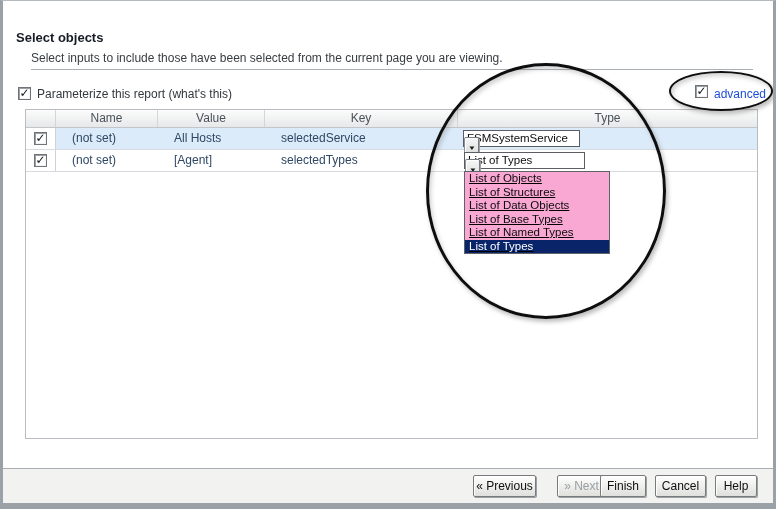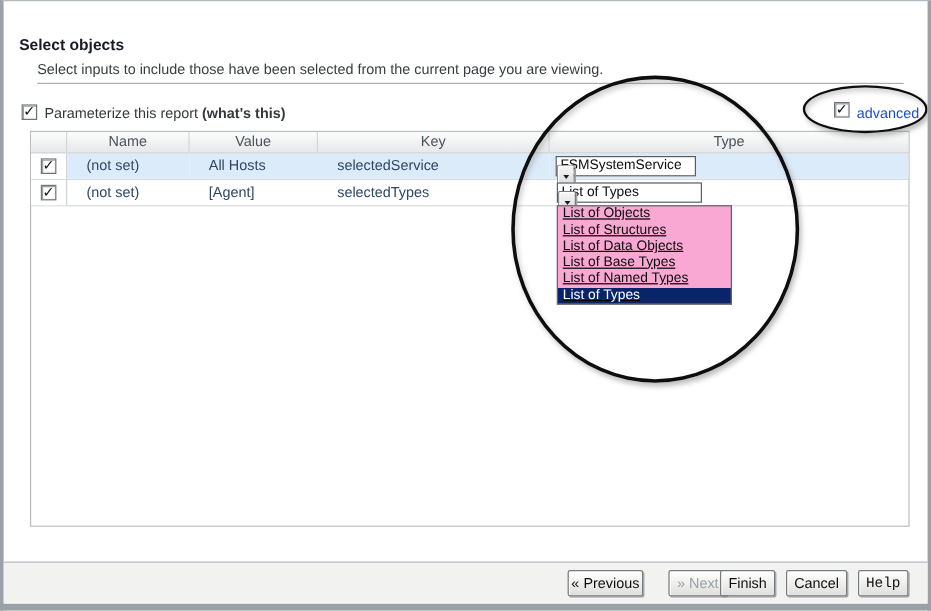--- a/index.html
+++ b/index.html
@@ -23,21 +23,21 @@
   .subtitle { position:absolute; left:28px; top:50px; font-size:12px; color:#383d42; }
   .hr1 { position:absolute; left:28px; top:68px; width:722px; height:0; border-top:1px solid #a9afb5; }
 
   .cb { position:absolute; width:13px; height:13px; background:#fff;
         border:1px solid #707478;
         box-shadow: inset 1px 1px 0 #9aa0a4, inset -1px -1px 0 #f4f4f4;
         display:flex; align-items:center; justify-content:center; }
   .cb .mark { font-size:12px; font-weight:bold; color:#101010; line-height:1; margin-top:-1px; }
 
   .param-label { position:absolute; left:34px; top:86px; font-size:12px; color:#33383d; }
-  .param-label b { font-weight:bold; }
+  .param-label b { font-weight:normal; }
   .adv-label { position:absolute; left:711px; top:86px; font-size:12px; color:#1d4ed8; }
 
   
   .table { position:absolute; left:22px; top:108px; width:733px; height:330px;
            border:1px solid #b9bdc1; background:#fff; }
   .thead { position:absolute; left:0; top:0; right:0; height:18px;
            background:linear-gradient(#fcfcfc,#e6e8e9);
            border-bottom:1px solid #c2c6c9; display:flex; }
   .th { font-size:12px; color:#4a525a; text-align:center; line-height:17px;
         border-right:1px solid #d3d6d8; }
@@ -167,16 +167,16 @@
 
   <div class="ellipse big"></div>
   <div class="ellipse small"></div>
 
   <div class="hr2"></div>
   <div class="footer">
     <button class="btn" style="left:470px; width:63px;">« Previous</button>
     <button class="btn disabled" style="left:554px; width:49px;">» Next</button>
     <button class="btn" style="left:597px; width:46px;">Finish</button>
     <button class="btn" style="left:652px; width:51px;">Cancel</button>
-    <button class="btn" style="left:712px; width:42px;font-family:Liberation Mono, monospace;">Help</button>
+    <button class="btn" style="left:712px; width:42px;">Help</button>
   </div>
 
 </div>
 
 </body></html>

